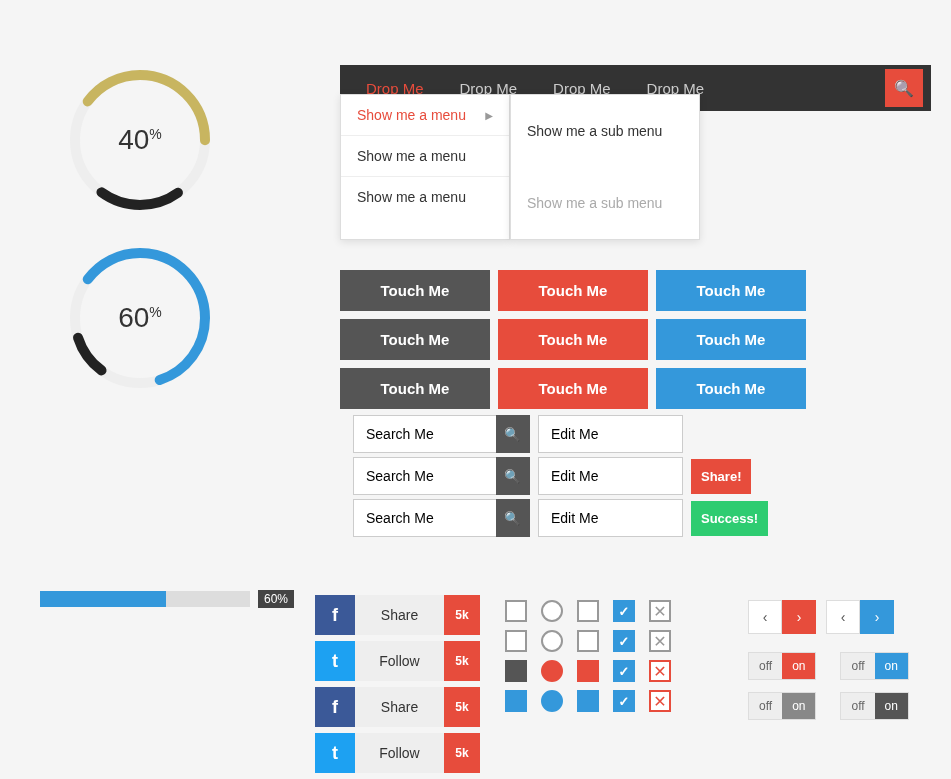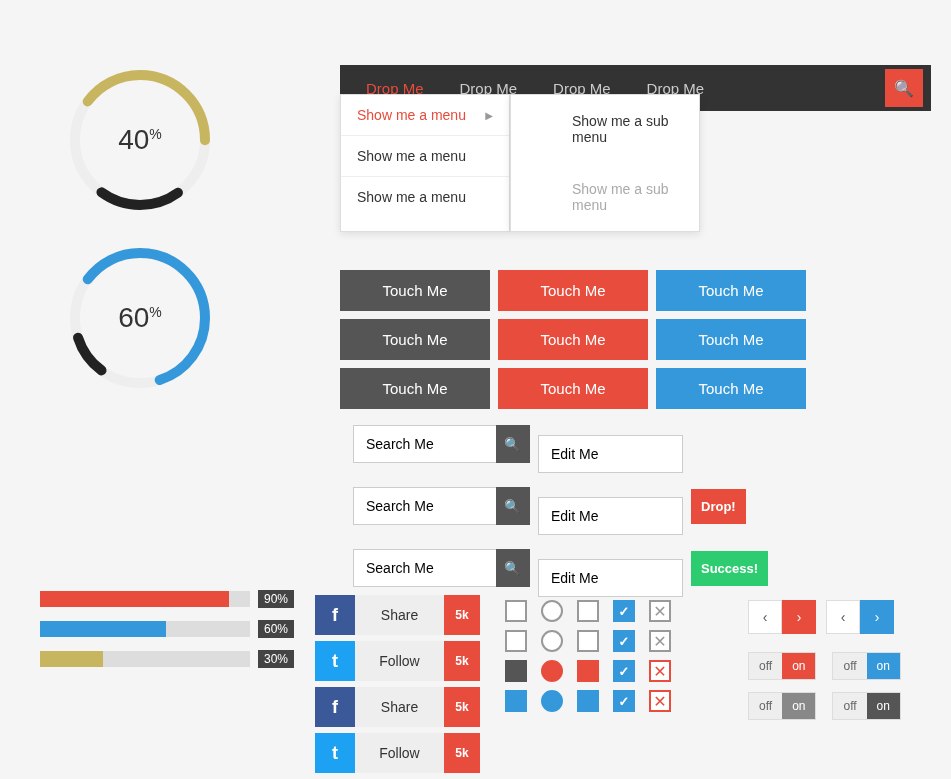--- a/index.html
+++ b/index.html
@@ -107,44 +107,44 @@
     .dropdown-item.active { color: #e74c3c; }
     .dropdown-arrow { font-size: 10px; color: #999; }
     .submenu {
       background: white;
       width: 190px;
       border: 1px solid #ddd;
       box-shadow: 0 2px 8px rgba(0,0,0,0.1);
       margin-left: 0;
     }
     .submenu-item {
-      padding: 18px 16px;
+      padding: 28px 16px;
       font-size: 14px;
       color: #333;
       cursor: pointer;
-      margin-left: 45px;
     }
     .submenu-item.disabled { color: #aaa; }
 
     
     .buttons-section {
       position: absolute;
       top: 270px;
       left: 340px;
       display: grid;
       grid-template-columns: repeat(3, 150px);
       gap: 8px;
     }
     .btn-touch {
       padding: 12px 14px;
       text-align: center;
       font-size: 15px;
       cursor: pointer;
       border: none;
       color: white;
+      font-weight: bold;
     }
     .btn-dark { background: #555; }
     .btn-red { background: #e74c3c; }
     .btn-blue { background: #3498db; }
 
     
     .inputs-section {
       position: absolute;
       top: 415px;
       left: 340px;
@@ -177,21 +177,20 @@
       background: #555;
       border: none;
       color: white;
       cursor: pointer;
       display: flex;
       align-items: center;
       justify-content: center;
     }
     .edit-input-wrap {
       position: relative;
-      margin-top: 20px;
     }
     .edit-input-wrap input {
       width: 145px;
       padding: 10px 12px;
       border: 1px solid #ccc;
       font-size: 14px;
       outline: none;
     }
     .badge-error {
       background: #e74c3c;
@@ -346,21 +345,21 @@
       justify-content: center;
       cursor: pointer;
       font-size: 14px;
       background: white;
       color: #555;
     }
     .pag-btn.active-red { background: #e74c3c; color: white; border-color: #e74c3c; }
     .pag-btn.active-blue { background: #3498db; color: white; border-color: #3498db; }
     .toggle-row {
       display: flex;
-      gap: 16px;
+      gap: 24px;
     }
     .toggle {
       display: flex;
       align-items: center;
       overflow: hidden;
       border: 1px solid #ddd;
       cursor: pointer;
     }
     .toggle-off {
       padding: 6px 10px;
@@ -455,54 +454,42 @@
   <div class="input-row">
     <div class="search-input-wrap">
       <input type="text" value="Search Me" style="">
       <button class="search-icon-btn">
         <span>🔍</span>
       </button>
     </div>
     <div class="edit-input-wrap">
       <input type="text" value="Edit Me" style="">
     </div>
-    <span class="badge-error">Drop!</span>
+    <span class="badge-error">Share!</span>
   </div>
   <div class="input-row">
     <div class="search-input-wrap">
       <input type="text" value="Search Me" style="">
       <button class="search-icon-btn">
         <span>🔍</span>
       </button>
     </div>
     <div class="edit-input-wrap">
       <input type="text" value="Edit Me" style="">
     </div>
     <span class="badge-success">Success!</span>
   </div>
 </div>
 
 <div class="progress-section">
   <div class="progress-row">
     <div class="progress-bar-bg">
-      <div class="progress-bar-fill" style="width:90%;background:#e74c3c;"></div>
-    </div>
-    <span class="progress-label">90%</span>
-  </div>
-  <div class="progress-row">
-    <div class="progress-bar-bg">
       <div class="progress-bar-fill" style="width:60%;background:#3498db;"></div>
     </div>
     <span class="progress-label">60%</span>
-  </div>
-  <div class="progress-row">
-    <div class="progress-bar-bg">
-      <div class="progress-bar-fill" style="width:30%;background:#c8b560;"></div>
-    </div>
-    <span class="progress-label">30%</span>
   </div>
 </div>
 
 <div class="social-section">
   <div class="social-btn">
     <div class="social-icon fb">f</div>
     <div class="social-text">Share</div>
     <div class="social-count">5k</div>
   </div>
   <div class="social-btn">

